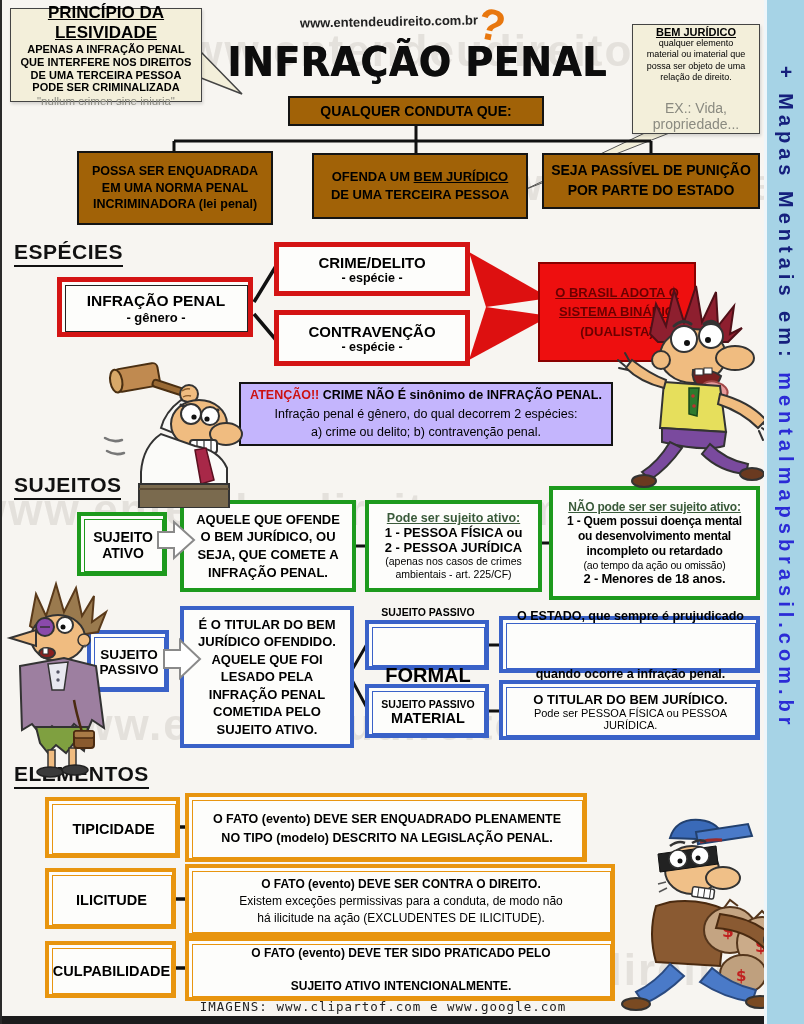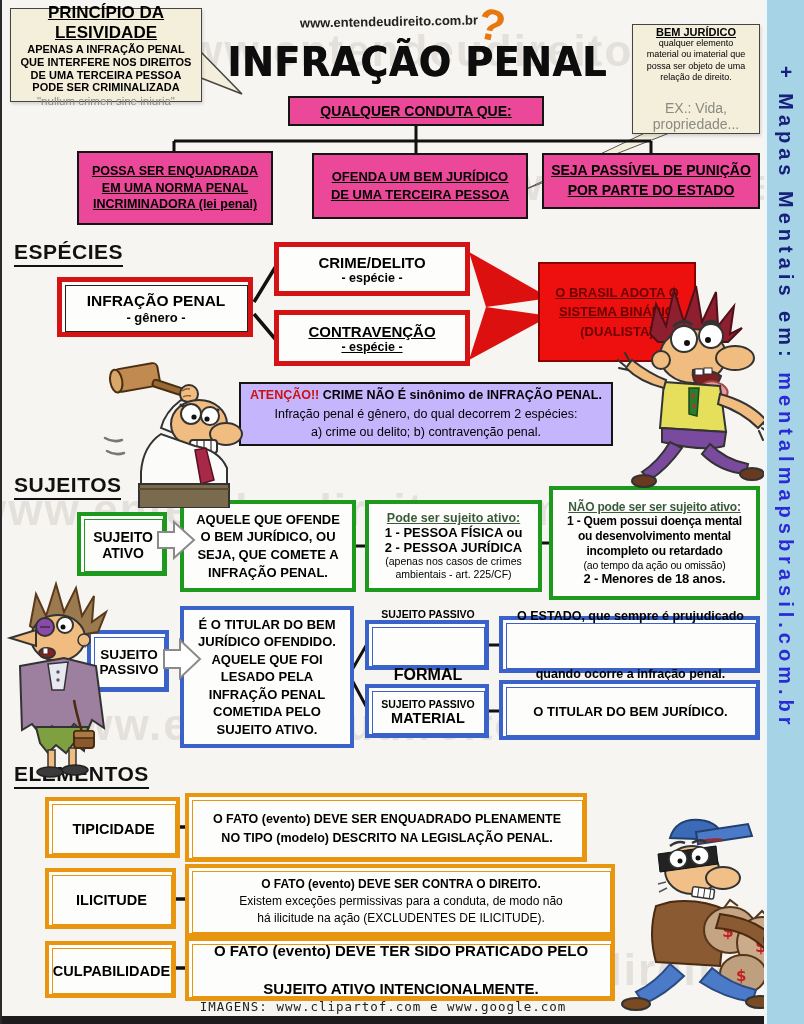--- a/index.html
+++ b/index.html
@@ -3,21 +3,21 @@
 <meta charset="utf-8">
 <style>
   html,body{margin:0;padding:0;}
   body{background:#ddd;font-family:"Liberation Sans", sans-serif;}
   #canvas{position:relative;width:804px;height:1024px;background:#f7f5f1;overflow:hidden;
           border-left:2px solid #2a2a2a; box-sizing:border-box;}
   .abs{position:absolute;box-sizing:border-box;}.z1{z-index:1}.z2{z-index:2}.z3{z-index:3}.z4{z-index:4}
   .wm{position:absolute;color:rgba(185,180,172,.30);font-weight:700;font-size:44px;letter-spacing:2px;white-space:nowrap;z-index:0;}
   
   .center{display:flex;flex-direction:column;justify-content:center;text-align:center;}
-  .peach{background:#ec4899;border:2.5px solid #141414;text-decoration:underline;}
+  .peach{background:#a16207;border:2.5px solid #141414;}
   .note{background:#f3efda;border:1.5px solid #444;box-shadow:1px 2px 3px rgba(0,0,0,.15);}
   .whitebox{background:#c4b5fd;border:2.5px solid #141414;}
   .bold{font-weight:700;}
   .u{text-decoration:underline;}
   .frame{padding:2.5px;background:#fdfdfb;}
   .f-red{border:5px solid #d41414;}
   .f-green{border:4px solid #1d9a1d;}
   .f-blue{border:4px solid #3a62c8;}
   .f-orange{border:4px solid #e8950f;}
   .fi{width:100%;height:100%;display:flex;flex-direction:column;justify-content:center;text-align:center;}
@@ -122,21 +122,21 @@
     </div>
   </div>
 
   <div class="abs z2 frame f-red" style="left:272px;top:242px;width:196px;height:54px;">
     <div class="fi fi-none">
       <div class="bold" style="font-size:15px;">CRIME/DELITO</div>
       <div class="bold" style="font-size:12.5px;">- espécie -</div>
     </div>
   </div>
 
-  <div class="abs z2 frame f-red" style="left:272px;top:310px;width:196px;height:56px;text-decoration:underline;">
+  <div class="abs z2 frame f-red" style="left:272px;top:310px;width:196px;height:56px;">
     <div class="fi fi-none">
       <div class="bold" style="font-size:15px;">CONTRAVENÇÃO</div>
       <div class="bold" style="font-size:12.5px;">- espécie -</div>
     </div>
   </div>
 
   <div class="abs z2 center" style="left:536px;top:262px;width:158px;height:100px;background:#ee0f0f;border:2px solid #8a0000;color:#6b0000;font-weight:800;font-size:13px;line-height:1.5;">
     <div class="u">O BRASIL ADOTA O</div>
     <div class="u">SISTEMA BINÁRIO</div>
     <div>(DUALISTA)</div>
@@ -207,41 +207,42 @@
       <div>LESADO PELA</div>
       <div>INFRAÇÃO PENAL</div>
       <div>COMETIDA PELO</div>
       <div>SUJEITO ATIVO.</div>
     </div>
   </div>
 
   <div class="abs z2 frame f-blue" style="left:363px;top:620px;width:124px;height:50px;">
     <div class="fi fi-blue">
       <div class="bold" style="font-size:10.5px;">SUJEITO PASSIVO</div>
-      <div class="bold" style="font-size:16px;margin-top:46px;">FORMAL</div>
+      <div class="bold" style="font-size:20px;margin-top:46px;">FORMAL</div>
     </div>
   </div>
 
   <div class="abs z2 frame f-blue" style="left:497px;top:616px;width:261px;height:57px;">
     <div class="fi fi-blue bold" style="font-size:12.5px;line-height:1.4;gap:40px;">
       <div>O ESTADO, que sempre é prujudicado</div>
       <div>quando ocorre a infração penal.</div>
     </div>
   </div>
 
   <div class="abs z2 frame f-blue" style="left:363px;top:684px;width:124px;height:54px;">
     <div class="fi fi-blue">
       <div class="bold" style="font-size:10.5px;">SUJEITO PASSIVO</div>
       <div class="bold" style="font-size:14.5px;">MATERIAL</div>
     </div>
   </div>
 
   <div class="abs z2 frame f-blue" style="left:497px;top:680px;width:261px;height:60px;">
     <div class="fi fi-blue">
       <div class="bold" style="font-size:13px;">O TITULAR DO BEM JURÍDICO.</div>
+      <div style="font-size:11px;">Pode ser PESSOA FÍSICA ou PESSOA JURÍDICA.</div>
     </div>
   </div>
 
   <div class="abs z2" style="left:12px;top:762px;">
     <span class="heading">ELEMENTOS</span>
   </div>
 
   <div class="abs z2 frame f-orange" style="left:43px;top:797px;width:135px;height:61px;">
     <div class="fi fi-orange bold" style="font-size:14.5px;">
       <div>TIPICIDADE</div>
@@ -266,21 +267,21 @@
       <div>há ilicitude na ação (EXCLUDENTES DE ILICITUDE).</div>
     </div>
   </div>
 
   <div class="abs z2 frame f-orange" style="left:43px;top:941px;width:131px;height:57px;">
     <div class="fi fi-orange bold" style="font-size:14.5px;">
       <div>CULPABILIDADE</div>
     </div>
   </div>
   <div class="abs z2 frame f-orange" style="left:183px;top:937px;width:430px;height:64px;">
-    <div class="fi fi-orange bold" style="font-size:15px;line-height:1.45;gap:16px;">
+    <div class="fi fi-orange bold" style="font-size:12px;line-height:1.45;gap:16px;">
       <div>O FATO (evento) DEVE TER SIDO PRATICADO PELO</div>
       <div>SUJEITO ATIVO INTENCIONALMENTE.</div>
     </div>
   </div>
 
   <div class="abs z2 credits" style="left:0;top:999px;width:762px;text-align:center;">IMAGENS: www.clipartof.com e www.google.com</div>
   <div class="abs z2" style="left:0;top:1016px;width:762px;height:8px;background:#1c1c1c;"></div>
 
   <div class="abs z3" style="left:95px;top:360px;width:160px;height:148px;">
     <svg width="160" height="148" viewBox="0 0 160 148">

